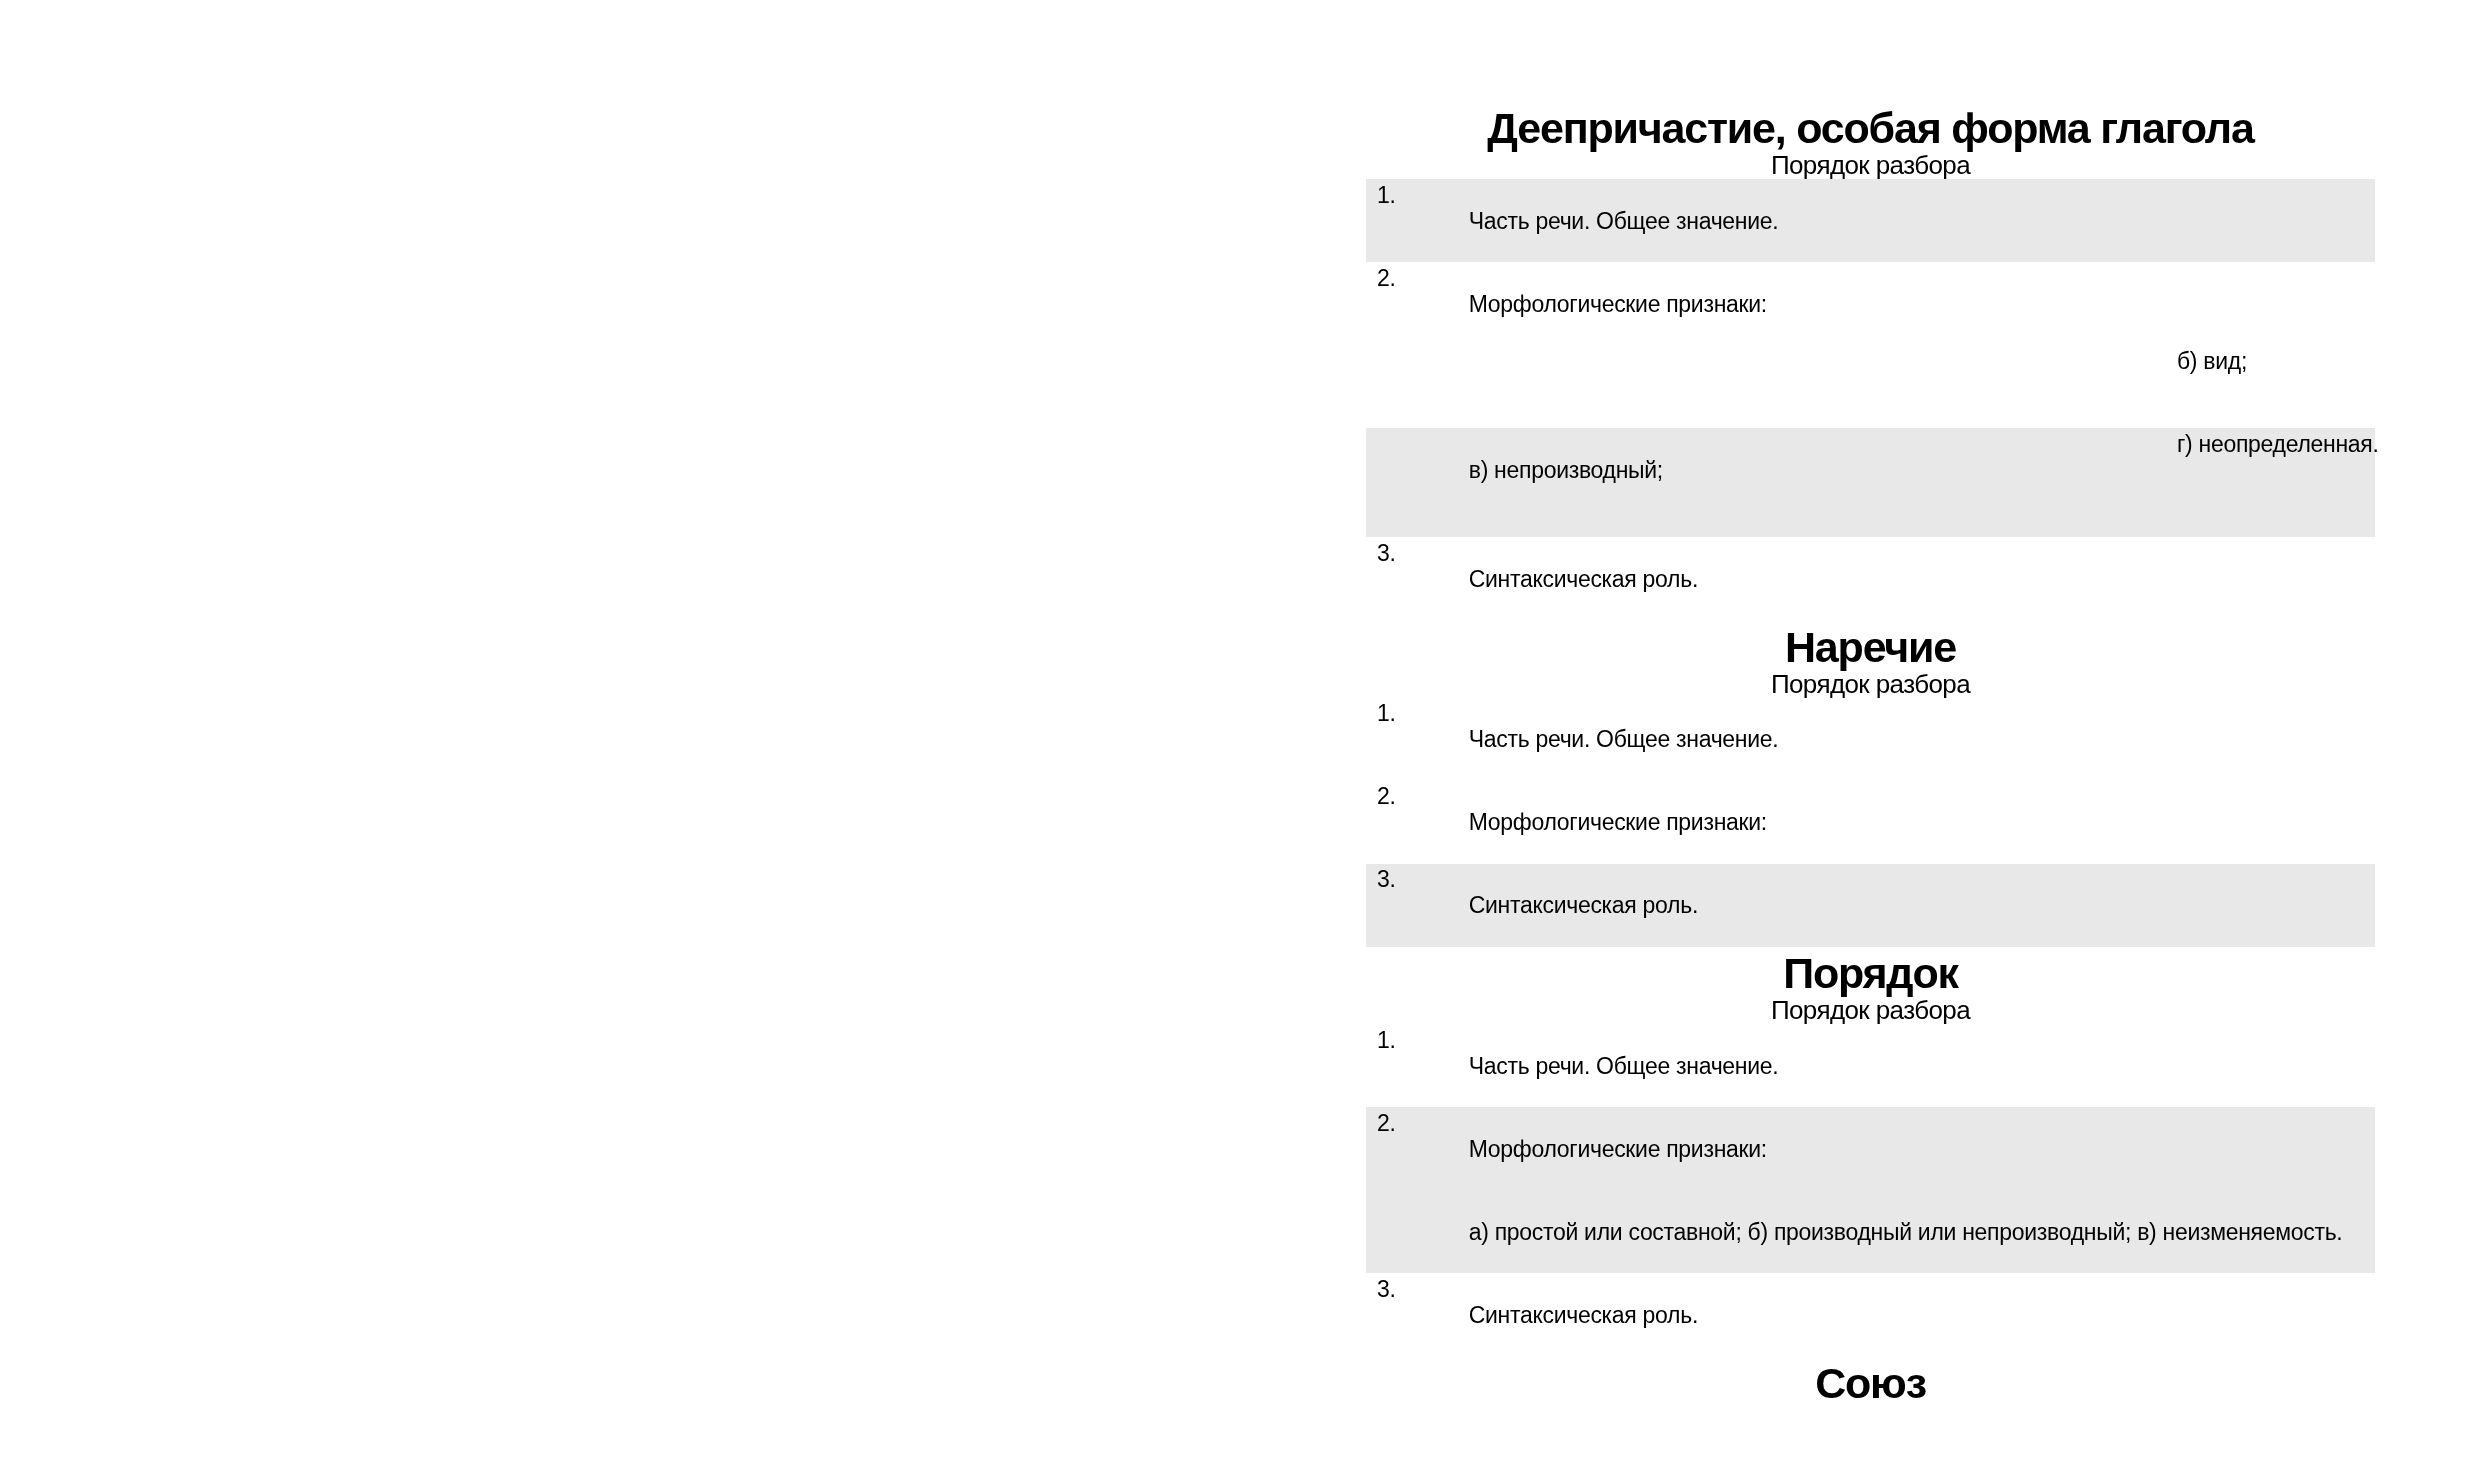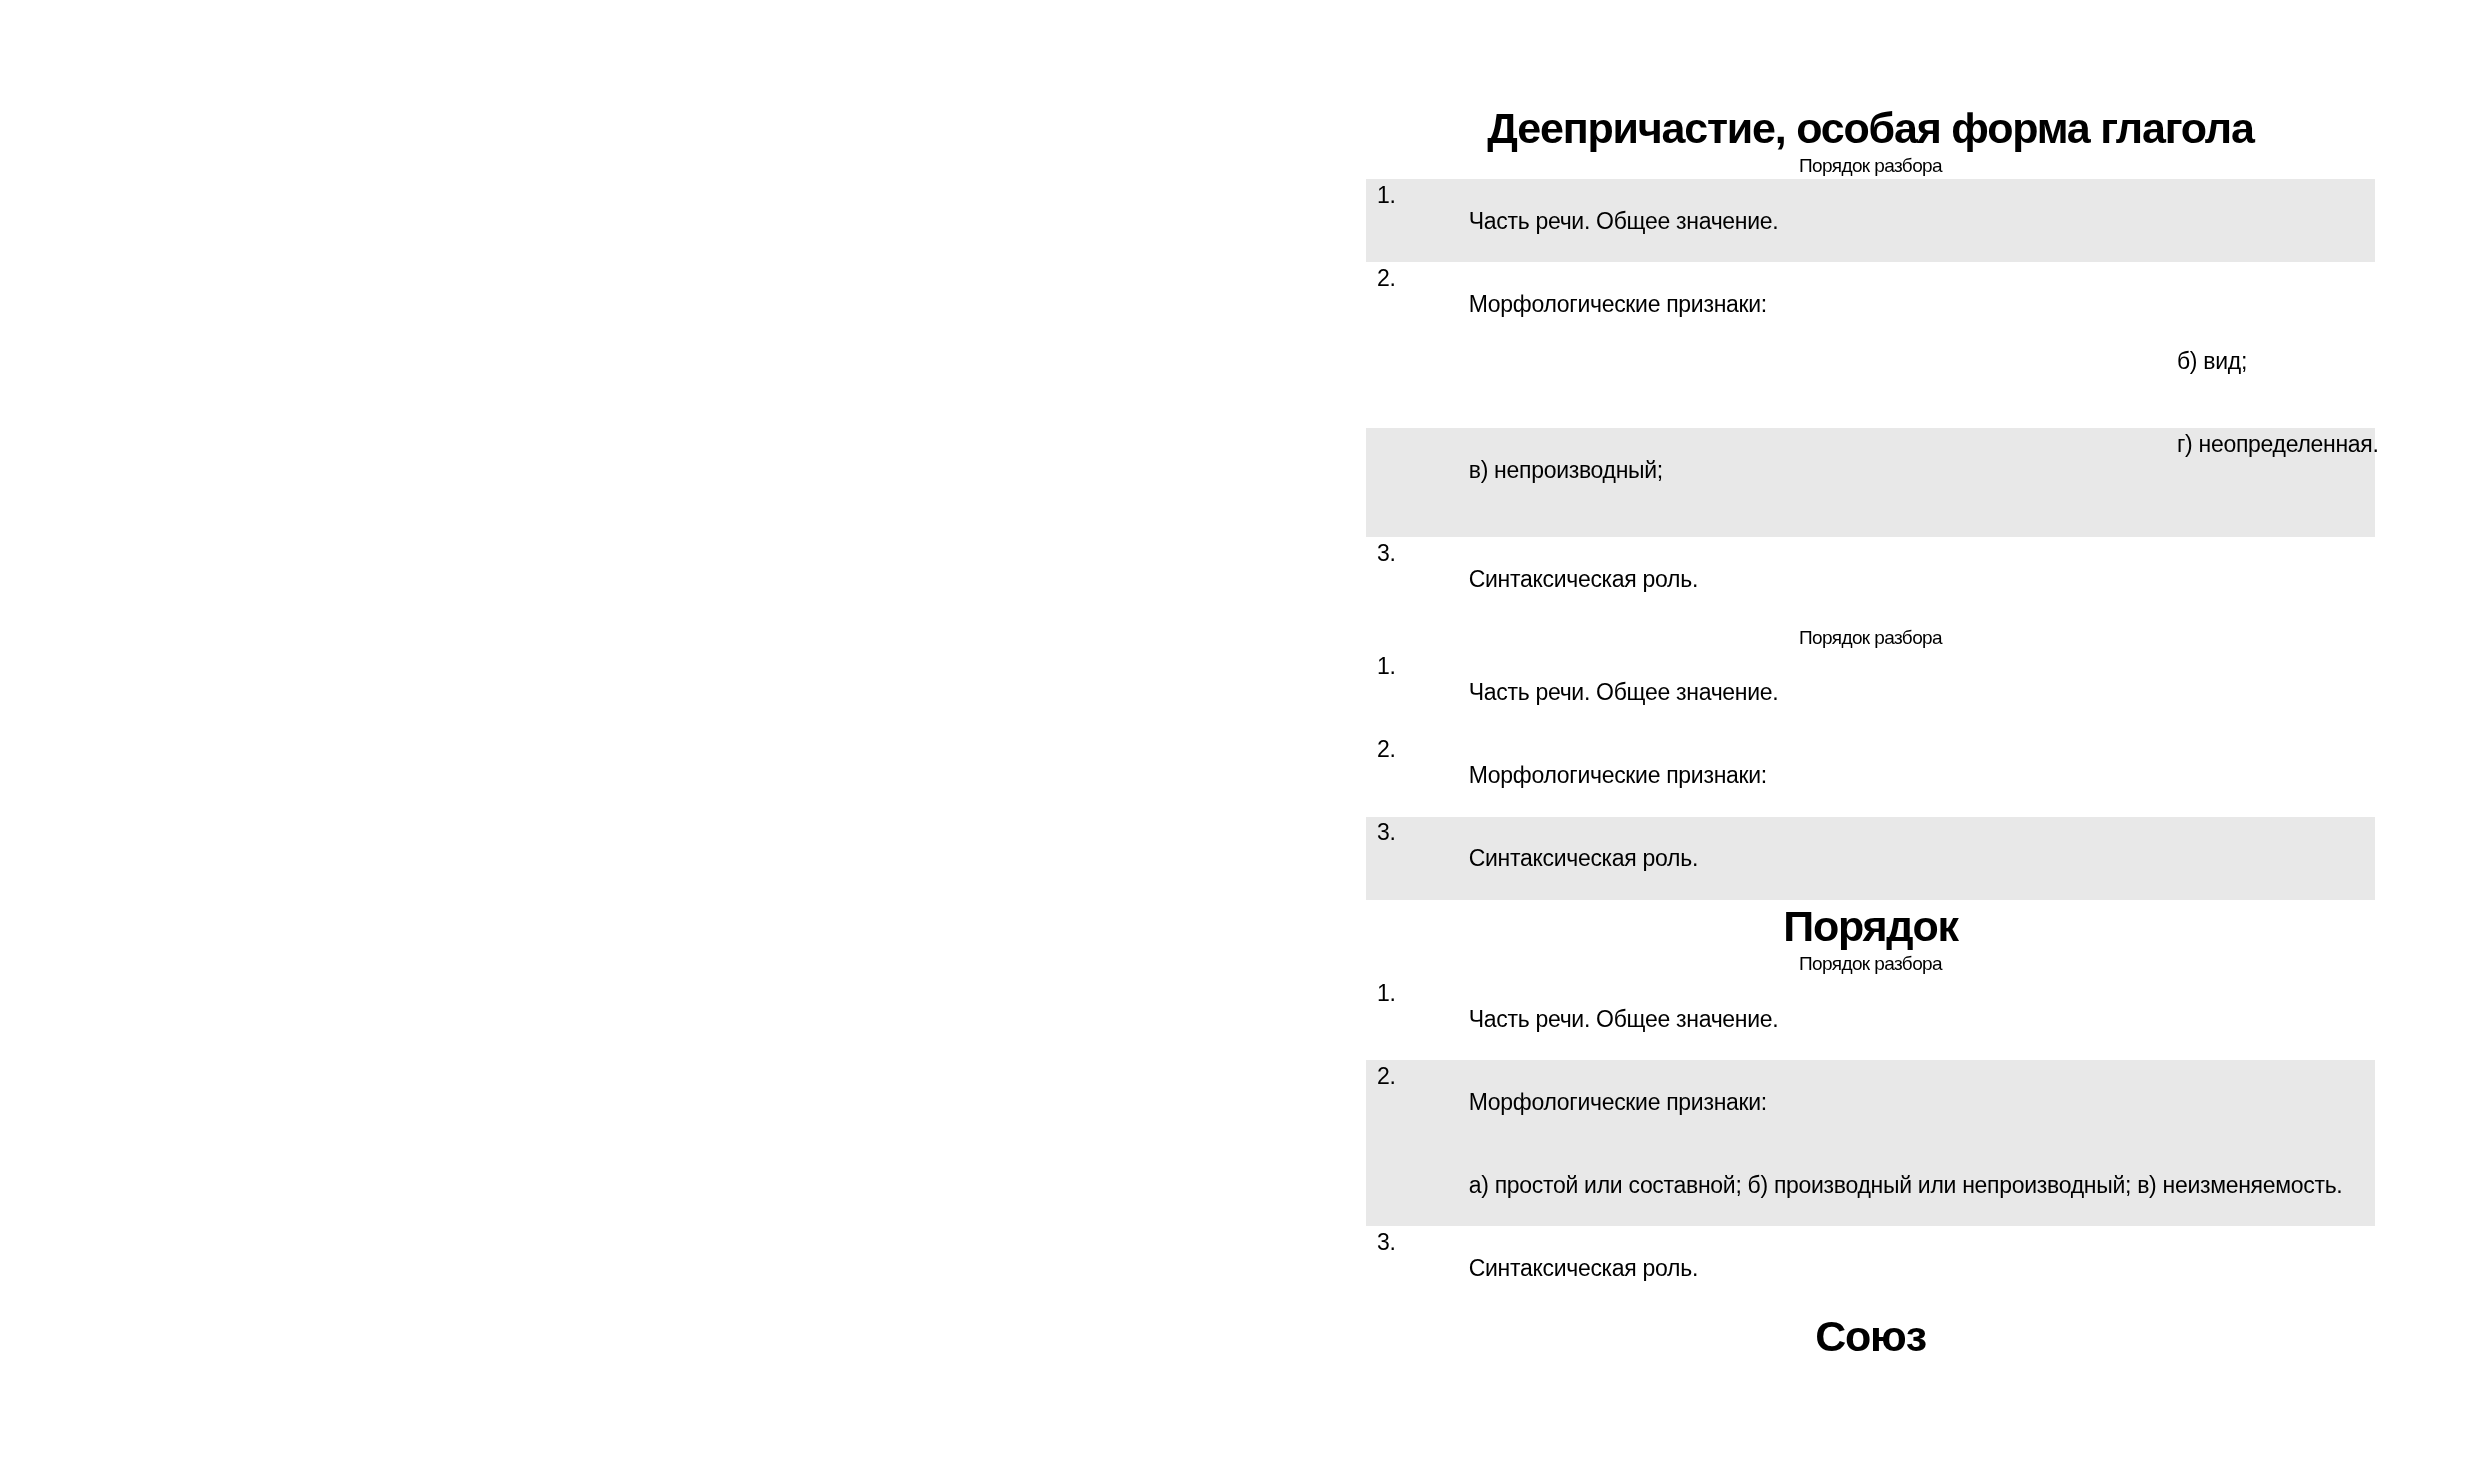--- a/index.html
+++ b/index.html
@@ -26,21 +26,21 @@
   .sec-title {
     font-size: 43px;
     font-weight: bold;
     text-align: center;
     line-height: 47px;
     margin: 0;
     letter-spacing: -1.2px;
     white-space: nowrap;
   }
   .sec-subtitle {
-    font-size: 19px;
+    font-size: 26px;
     text-align: center;
     line-height: 27px;
     margin: 0;
     letter-spacing: -0.6px;
   }
   .row {
     position: relative;
     font-size: 23px;
     line-height: 26px;
     padding: 2.5px 0 2.5px 54px;
@@ -82,20 +82,21 @@
       <div class="row shaded">
         <span class="txt">в) непроизводный;</span>
         <span class="txt2">г) неопределенная.</span>
       </div>
       <div class="row">
         <span class="num">3.</span><span class="txt">Синтаксическая роль.</span>
       </div>
     </section>
 
     <section>
+      <h1 class="sec-title">Наречие</h1>
       <div class="sec-subtitle">Порядок разбора</div>
       <div class="row">
         <span class="num">1.</span><span class="txt">Часть речи. Общее значение.</span>
       </div>
       <div class="row">
         <span class="num">2.</span><span class="txt">Морфологические признаки:</span>
       </div>
       <div class="row shaded">
         <span class="num">3.</span><span class="txt">Синтаксическая роль.</span>
       </div>

